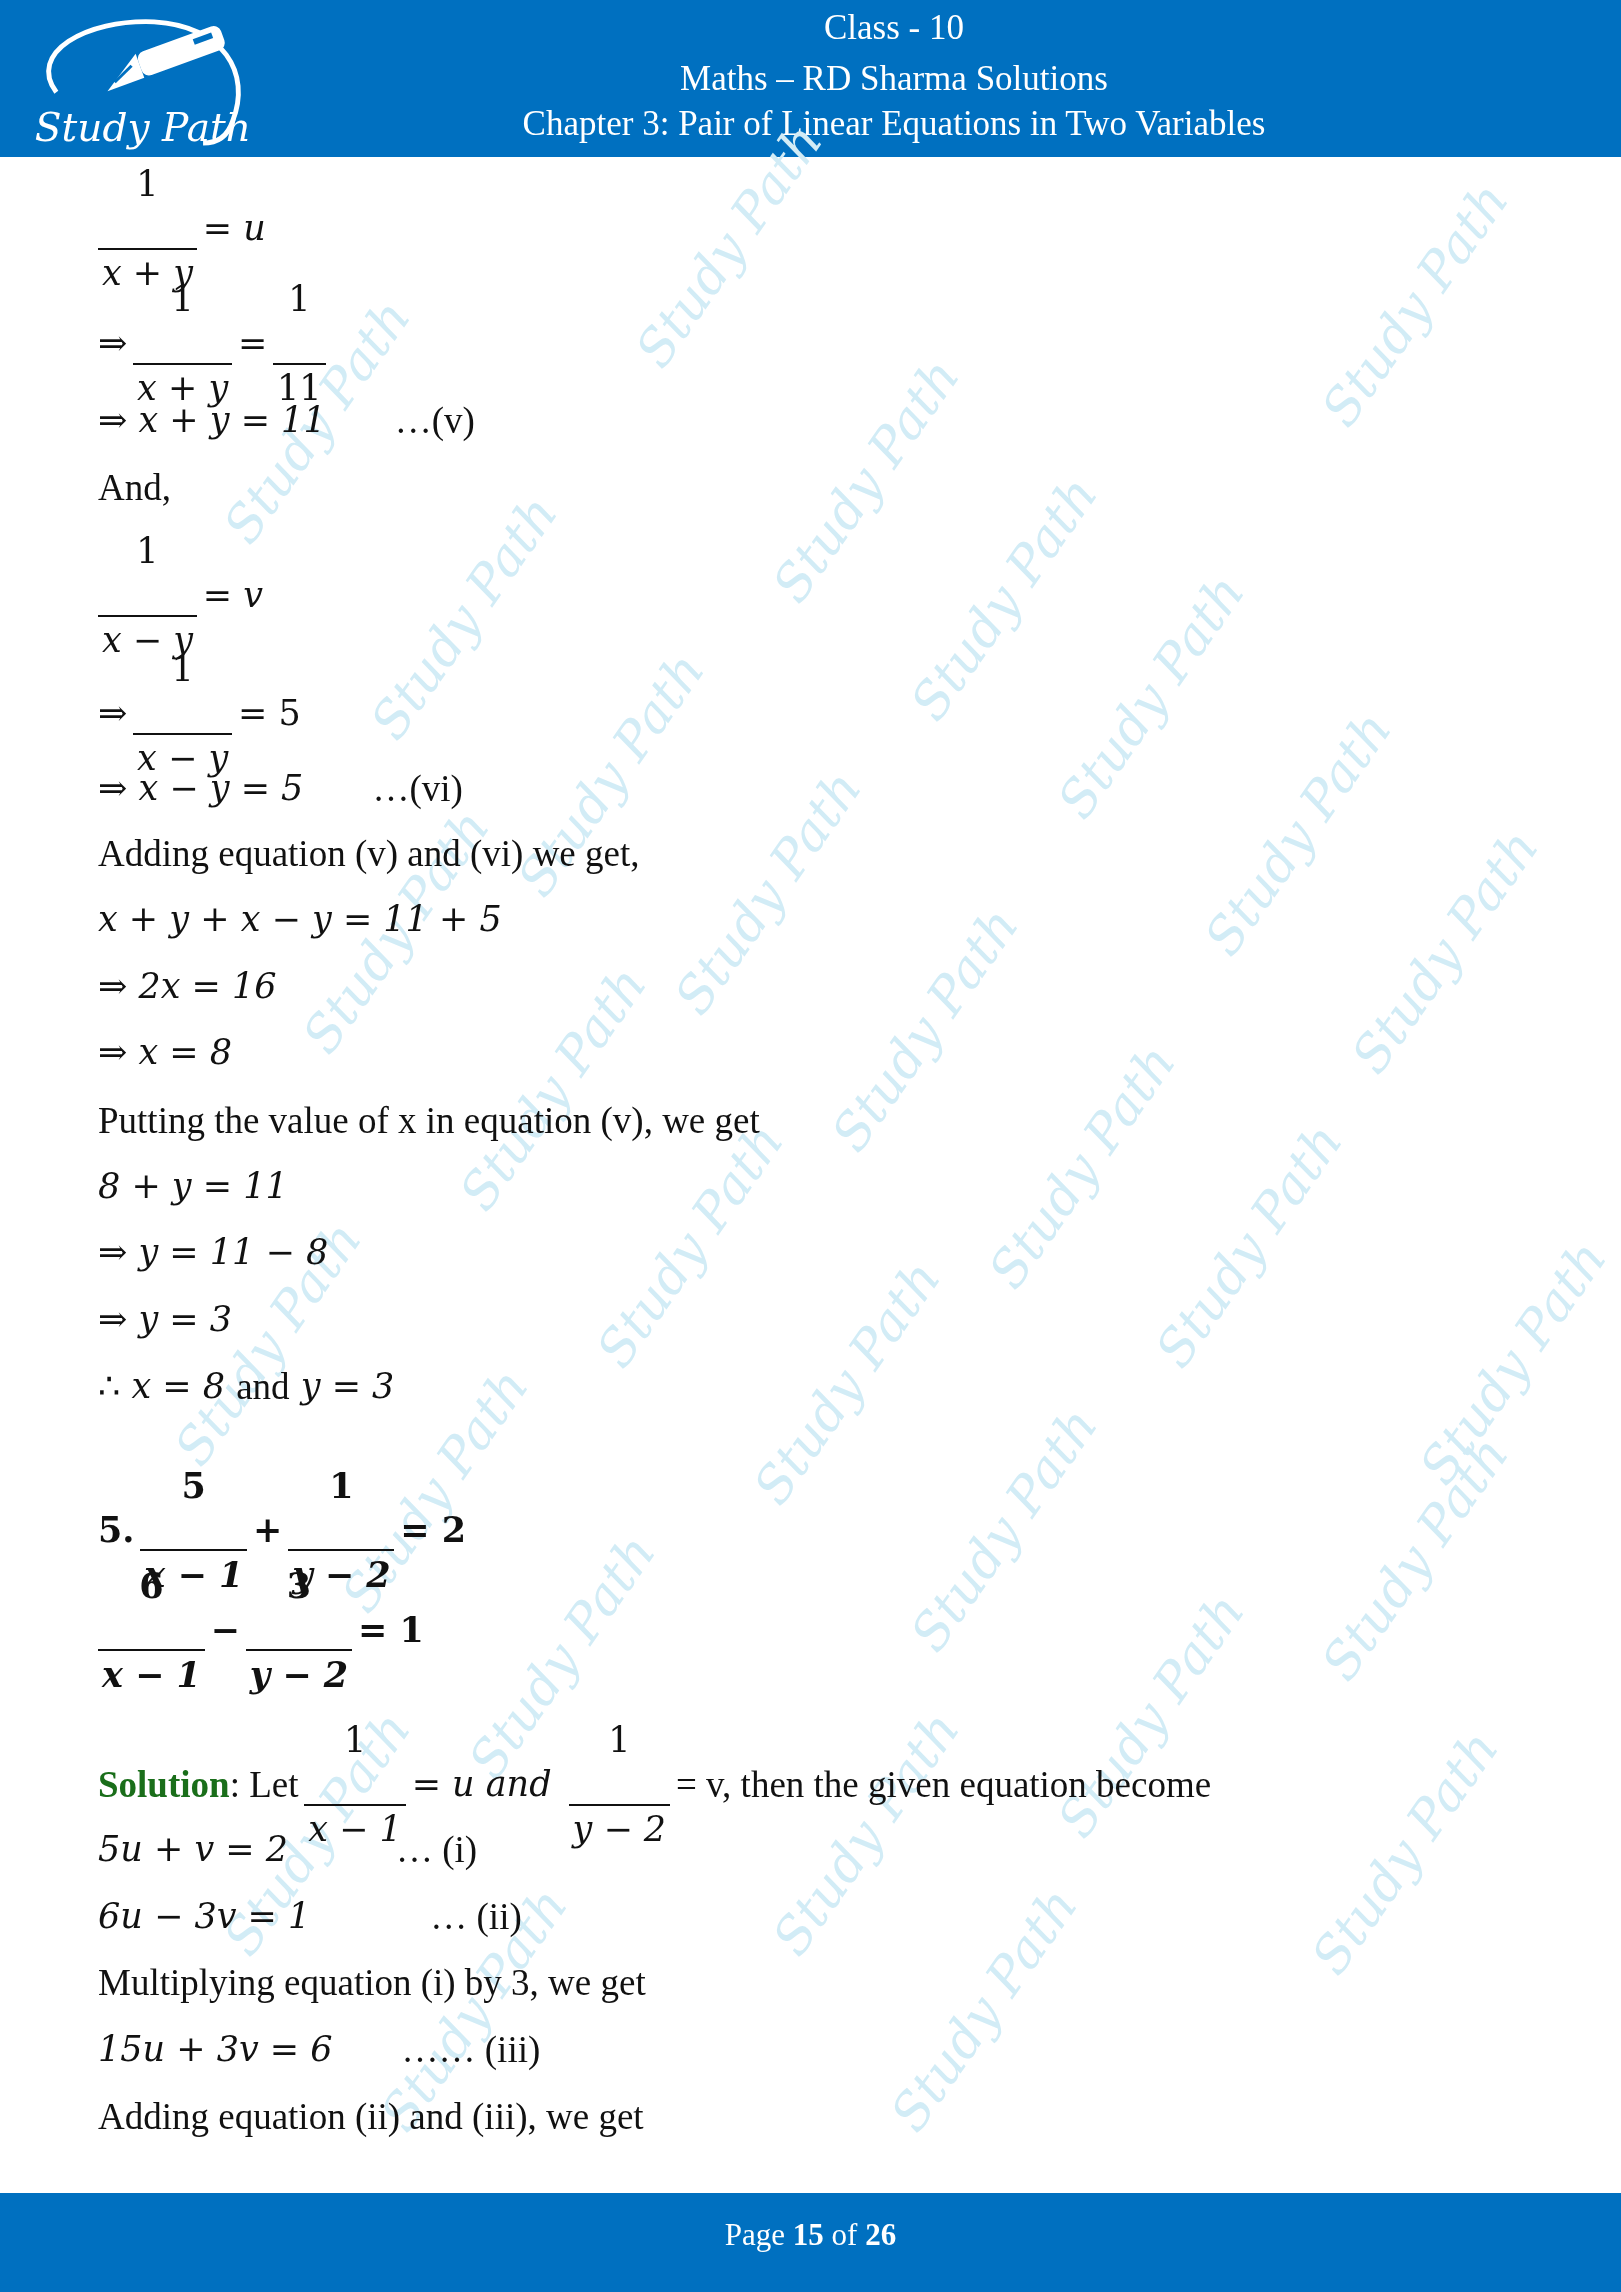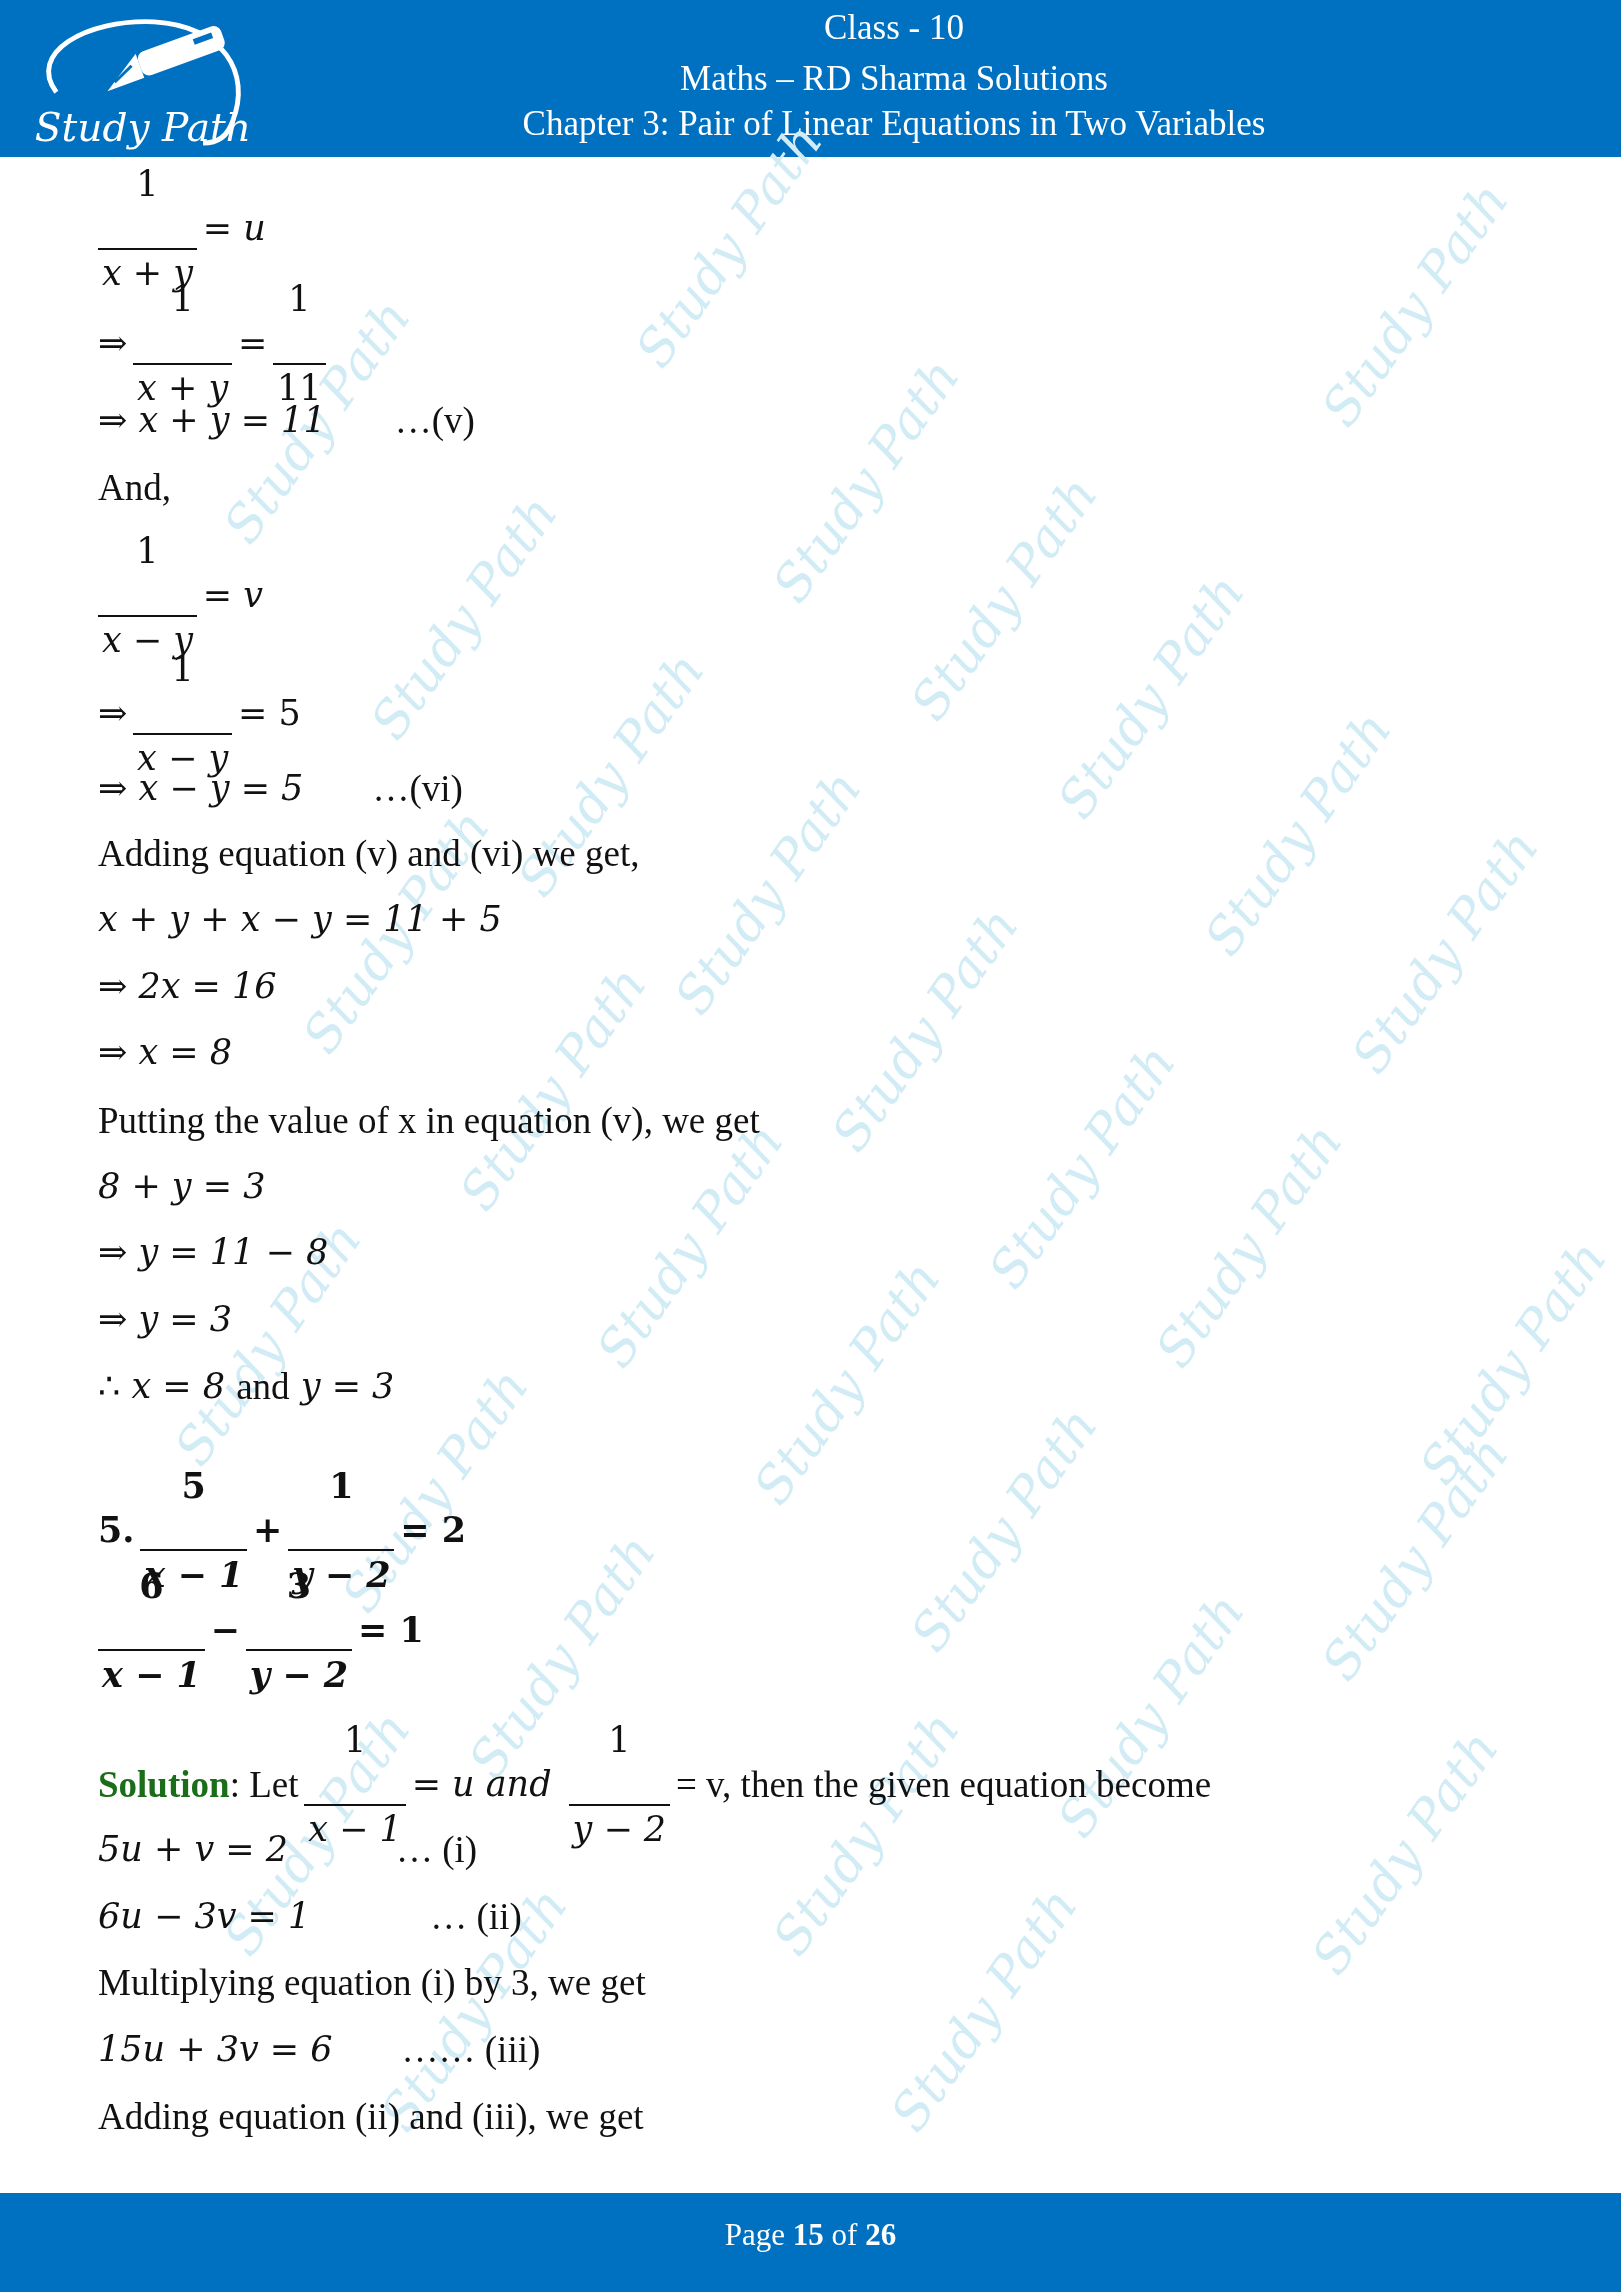--- a/index.html
+++ b/index.html
@@ -155,21 +155,21 @@
   <div class="line math" style="top:613px">
     <span class="var">⇒ x − y = 5</span>
     <span class="tag">…(vi)</span>
   </div>
 
   <div class="line txt" style="top:678px">Adding equation (v) and (vi) we get,</div>
   <div class="line math var" style="top:745px">x + y + x − y = 11 + 5</div>
   <div class="line math var" style="top:812px">⇒ 2x = 16</div>
   <div class="line math var" style="top:878px">⇒ x = 8</div>
   <div class="line txt" style="top:945px">Putting the value of x in equation (v), we get</div>
-  <div class="line math var" style="top:1012px">8 + y = 3</div>
+  <div class="line math var" style="top:1012px">8 + y = 11</div>
   <div class="line math var" style="top:1078px">⇒ y = 11 − 8</div>
   <div class="line math var" style="top:1145px">⇒ y = 3</div>
 
   <div class="line math" style="top:1211px">
     <span>∴</span>&nbsp;
     <span class="var">x = 8</span>&nbsp;
     <span class="txt">and</span>&nbsp;
     <span class="var">y = 3</span>
   </div>
 

